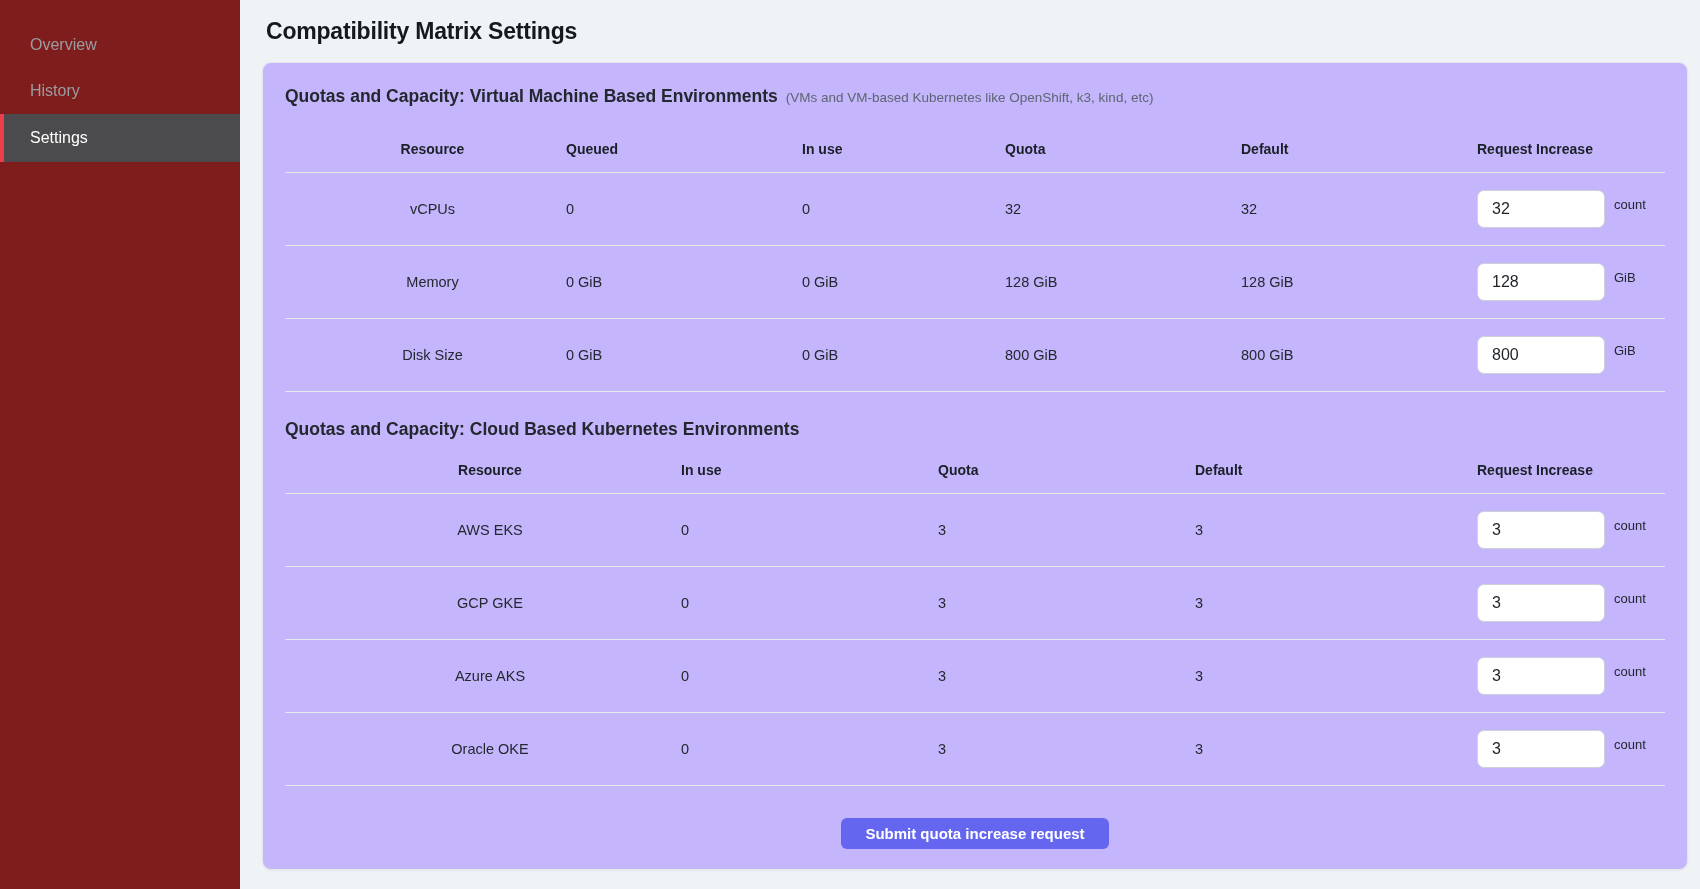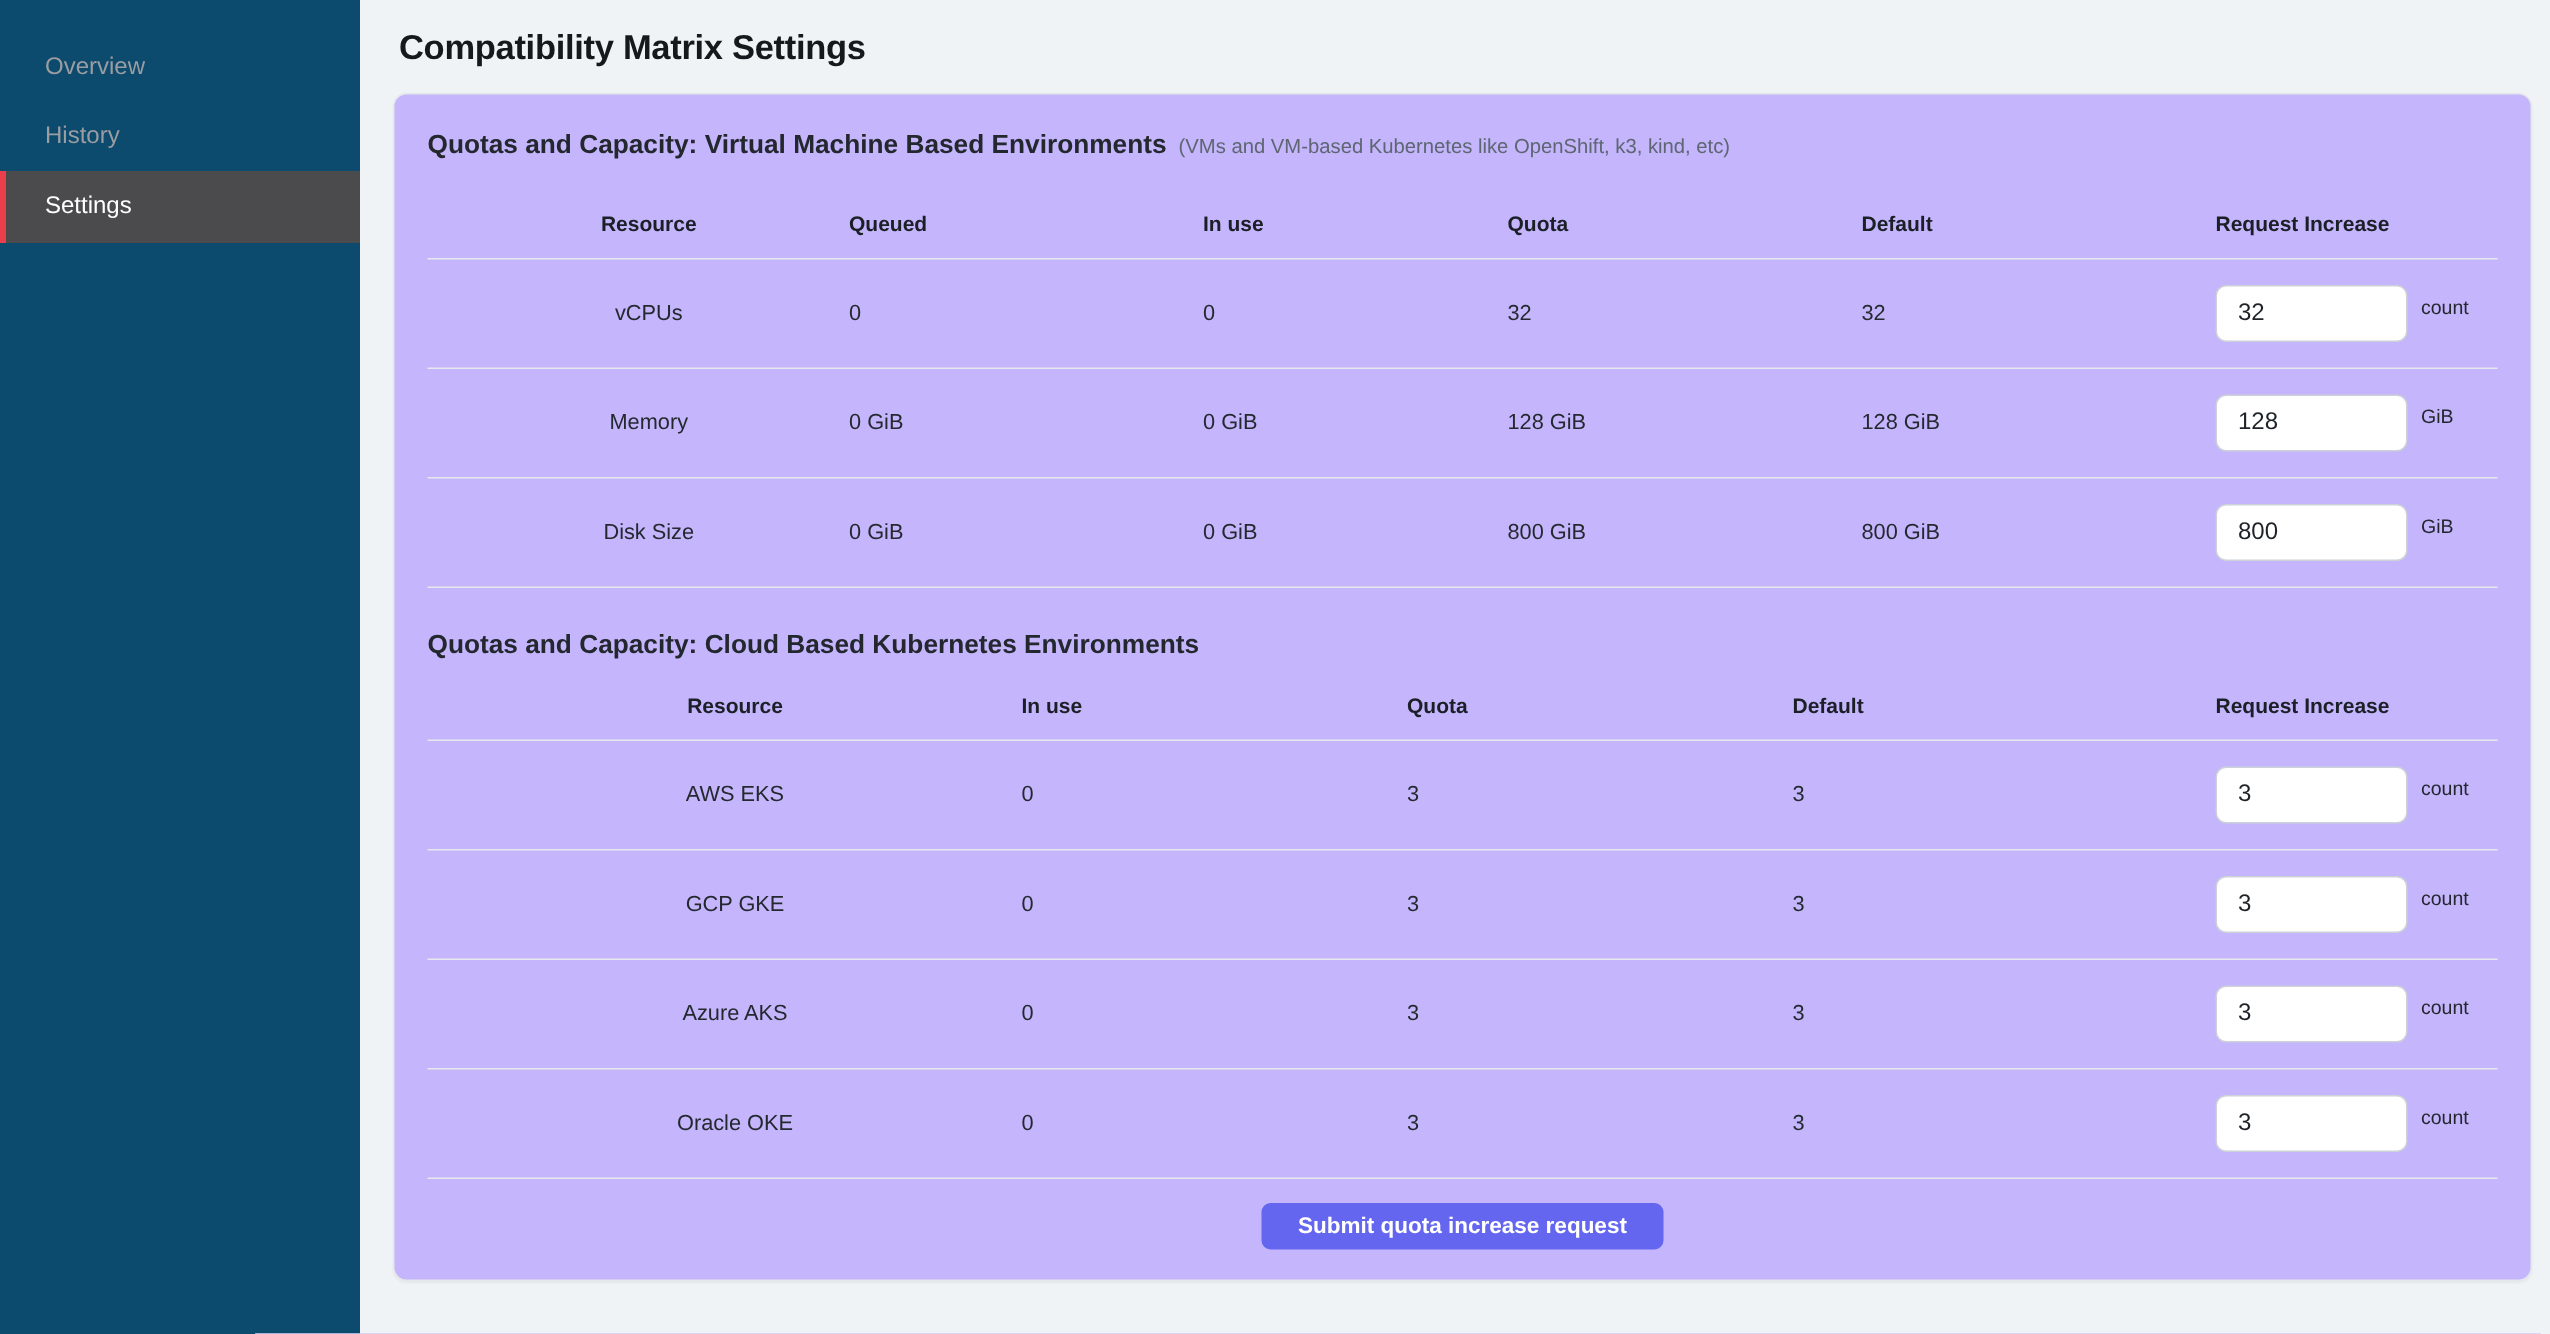--- a/index.html
+++ b/index.html
@@ -7,21 +7,21 @@
   body {
     width: 1700px; height: 889px; overflow: hidden;
     font-family: "Liberation Sans", "DejaVu Sans", sans-serif;
     display: flex; background: #eff3f5;
     color: #1c2126;
   }
 
   
   .sidebar {
     width: 240px; min-width: 240px; height: 889px;
-    background: #0c4a6e;
+    background: #7f1d1d;
     padding-top: 22px;
   }
   .nav-item {
     height: 46px; display: flex; align-items: center;
     padding-left: 30px;
     color: #9a9da1; font-size: 16px;
     cursor: pointer;
   }
   .nav-item.active {
     background: #4b4b4d; color: #ffffff;
@@ -89,21 +89,21 @@
     background: #ffffff;
   }
   .unit {
     margin-left: 9px; font-size: 13px; color: #23272e;
     transform: translateY(-5px);
   }
 
   
   .btn-row {
     display: flex; justify-content: center;
-    margin-top: 16px;
+    margin-top: 32px;
   }
   .submit-btn {
     background: #6466ef; color: #ffffff;
     border: none; border-radius: 6px;
     font-family: "Liberation Sans", "DejaVu Sans", sans-serif;
     font-size: 15px; font-weight: 700;
     padding: 7px 24px; height: 31px;
     cursor: pointer;
   }
 </style>

